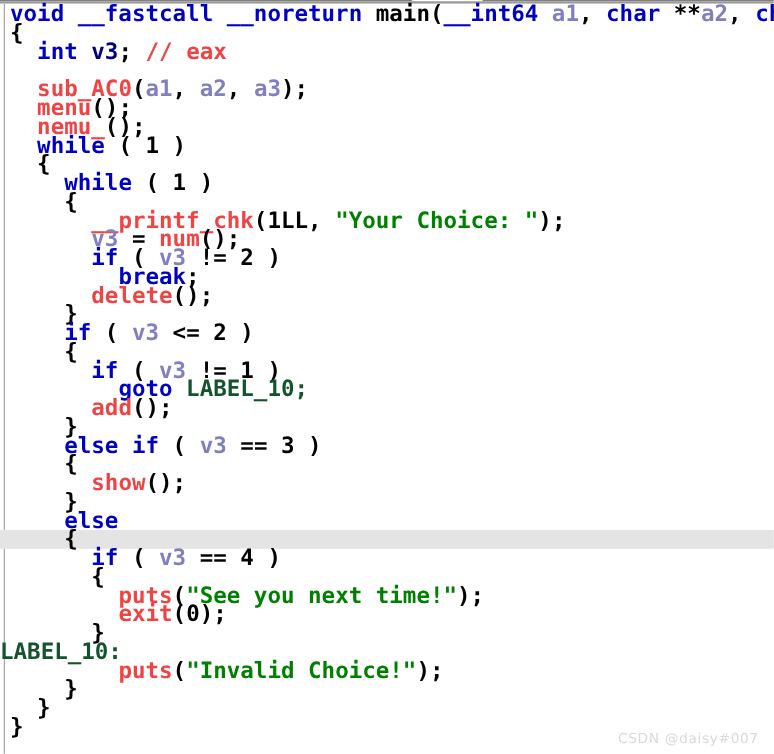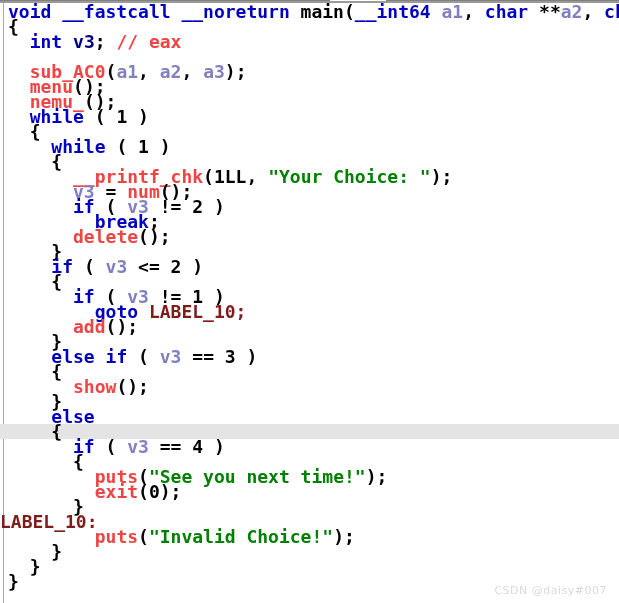--- a/index.html
+++ b/index.html
@@ -85,21 +85,21 @@
   
   .kw    { color: #0000c0; }   
   .fn    { color: #ef4444; }   
   .var   { color: #8080c0; }   
   .varb  { color: #000080; }   
   .arg   { color: #8080c0; }   
   .str   { color: #008000; }   
   .cmt   { color: #ef4444; }   
   .num   { color: #000000; }   
   .pln   { color: #000000; }   
-  .lbl   { color: #7f1d1d; }   
+  .lbl   { color: #14532d; }   
 
   
   #watermark {
     position: absolute;
     right: 12px;
     bottom: 6px;
     font-family: "DejaVu Sans", "Liberation Sans", sans-serif;
     font-size: 11px;
     color: #d9d9d9;
     letter-spacing: 0.5px;

